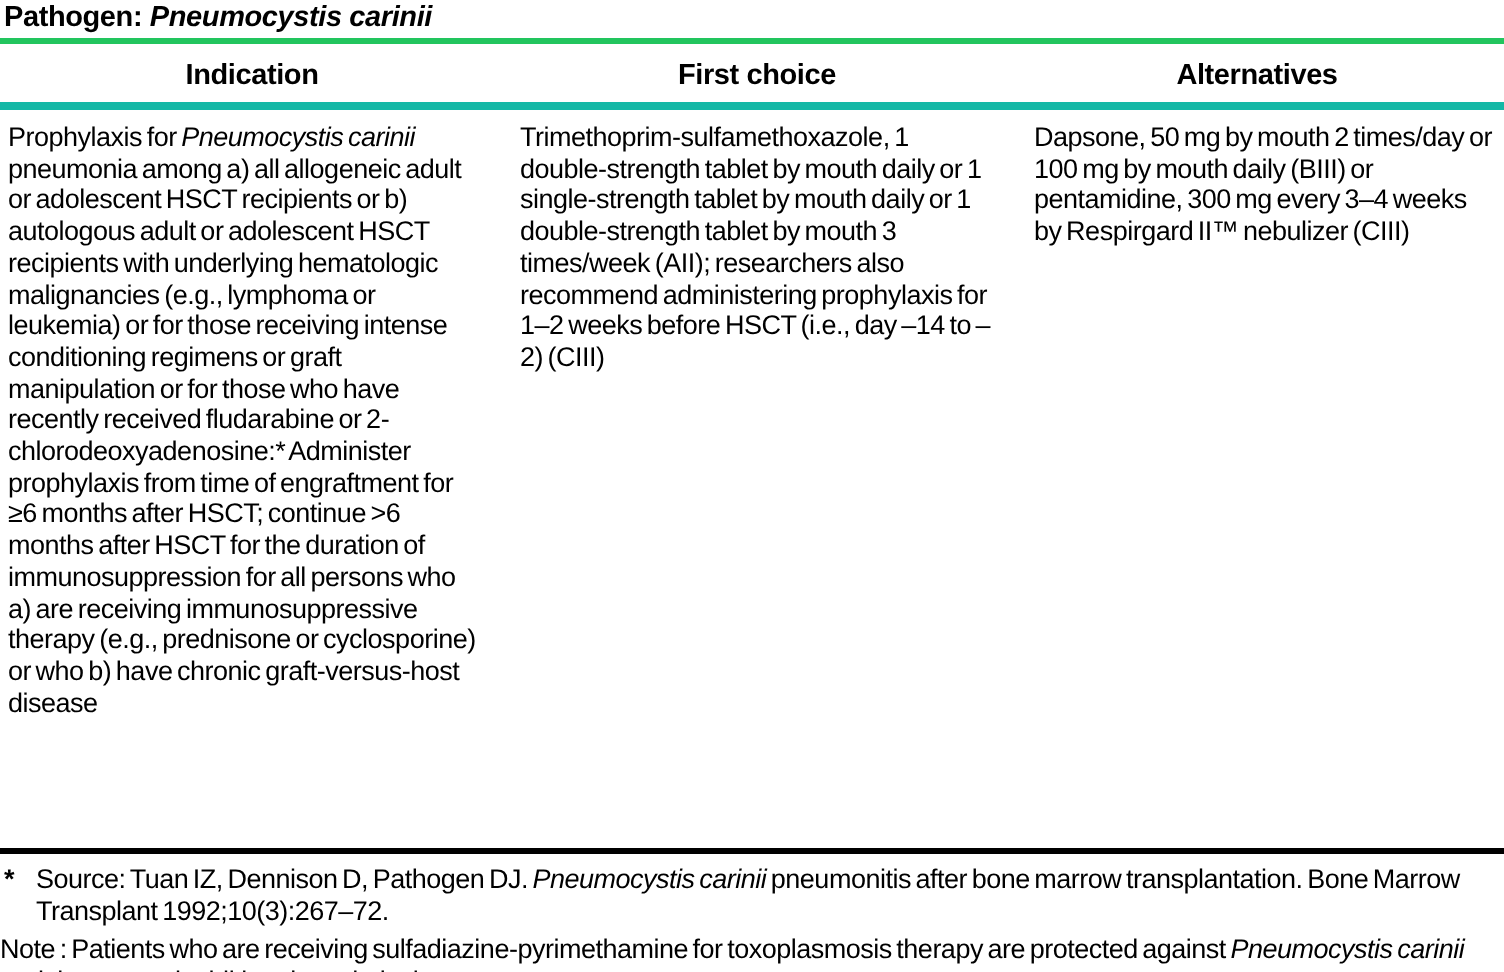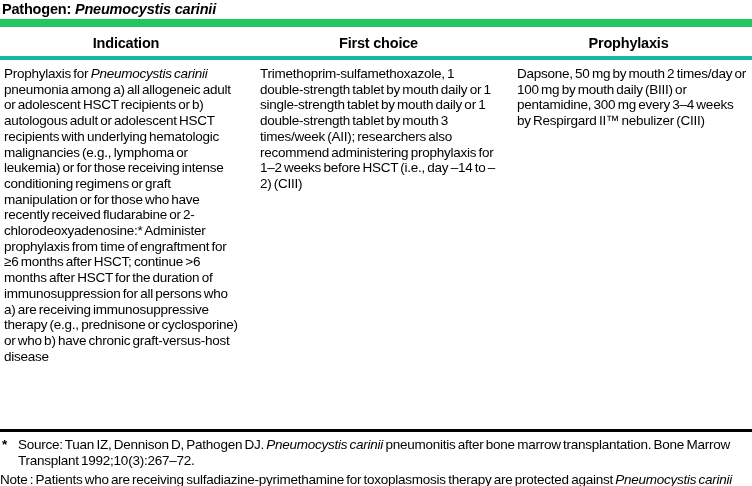--- a/index.html
+++ b/index.html
@@ -9,21 +9,21 @@
     font-family:"Liberation Sans", sans-serif;
     color:#000;
     overflow:hidden;
   }
   .page { width:752px; height:486px; background:#fff; }
 
   
   .title-row {
     font-size:14.5px; font-weight:bold;
     padding:1px 0 2px 2px;
-    border-bottom:8px solid #22c55e;
+    border-bottom:3px solid #22c55e;
     letter-spacing:-0.2px;
   }
   .italic { font-style:italic; }
   .bold   { font-weight:normal; }
 
   
   .header-row {
     display:grid;
     grid-template-columns:252px 253px 247px;
     padding:8px 0 5px 0;
@@ -72,21 +72,21 @@
 
 <div class="page">
 
   <div class="title-row">
     <span>Pathogen: </span><span class="italic">Pneumocystis carinii</span>
   </div>
 
   <div class="header-row">
     <div class="th">Indication</div>
     <div class="th">First choice</div>
-    <div class="th">Prophylaxis</div>
+    <div class="th">Alternatives</div>
   </div>
 
   <div class="body-row">
     <div class="cell c1">
       <span>Prophylaxis for </span><span class="italic">Pneumocystis carinii</span><span> pneumonia among a) all allogeneic adult or adolescent HSCT recipients or b) autologous adult or adolescent HSCT recipients with underlying hematologic malignancies (e.g., lymphoma or leukemia) or for those receiving intense conditioning regimens or graft manipulation or for those who have recently received fludarabine or 2-chlorodeoxyadenosine:* Administer prophylaxis from time of engraftment for ≥6 months after HSCT; continue &gt;6 months after HSCT for the duration of immunosuppression for all persons who a) are receiving immunosuppressive therapy (e.g., prednisone or cyclosporine) or who b) have chronic graft-versus-host disease</span>
     </div>
     <div class="cell c2">Trimethoprim-sulfamethoxazole, 1 double-strength tablet by mouth daily or 1 single-strength tablet by mouth daily or 1 double-strength tablet by mouth 3 times/week (AII); researchers also recommend administering prophylaxis for 1–2 weeks before HSCT (i.e., day –14 to –2) (CIII)</div>
     <div class="cell c3">Dapsone, 50 mg by mouth 2 times/day or 100 mg by mouth daily (BIII) or pentamidine, 300 mg every 3–4 weeks by Respirgard II™ nebulizer (CIII)</div>
   </div>
 

